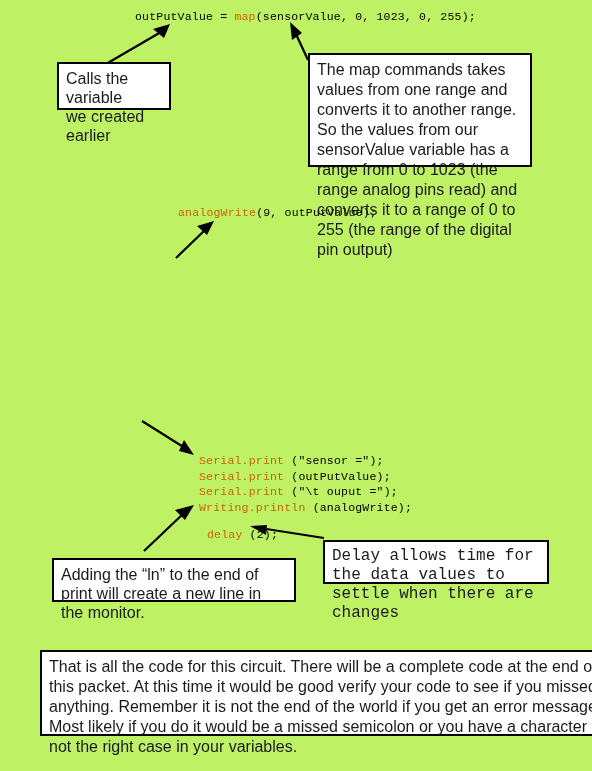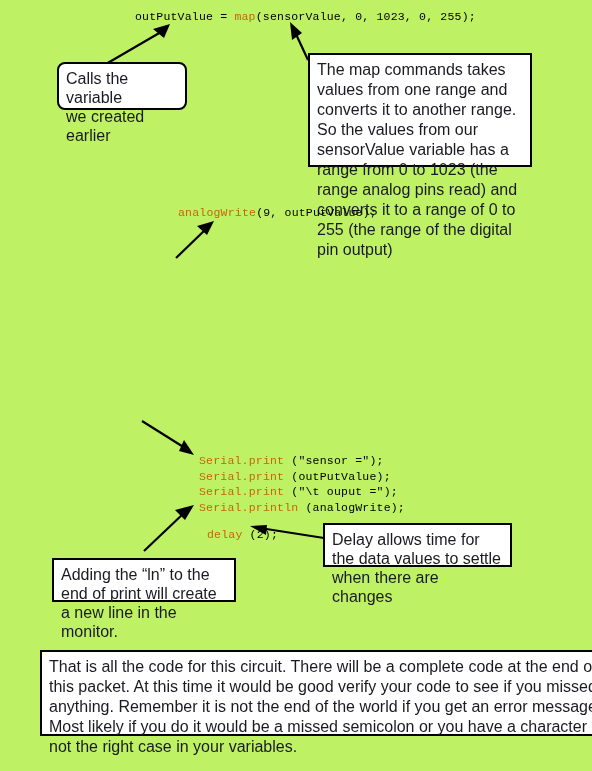--- a/index.html
+++ b/index.html
@@ -61,21 +61,21 @@
   <svg class="arrow" style="left:104px; top:24px;" width="70" height="42" viewBox="0 0 70 42">
     <line x1="2" y1="40" x2="57" y2="8"></line>
     <polygon points="66,0 49,5 60,14"></polygon>
   </svg>
 
   <svg class="arrow" style="left:288px; top:22px;" width="34" height="40" viewBox="0 0 34 40">
     <line x1="20" y1="38" x2="7" y2="10"></line>
     <polygon points="2,0 4,18 14,11"></polygon>
   </svg>
 
-  <div class="callout" style="left:57px; top:62px; width:130px; height:48px;border-radius:8px;">
+  <div class="callout" style="left:57px; top:62px; width:114px; height:48px;">
     <p>Calls the variable</p>
     <p>we created earlier</p>
   </div>
 
   <div class="callout" style="left:308px; top:53px; width:224px; height:114px; line-height:20px;">
     <p>The map commands takes values from one range and converts it to another range. So the values from our sensorValue variable has a range from 0 to 1023 (the range analog pins read) and converts it to a range of 0 to 255 (the range of the digital pin output)</p>
   </div>
 
   <div class="code" style="left:178px; top:206px;"><span class="kw">analogWrite</span><span>(9, outPutValue);</span></div>
 
@@ -84,39 +84,39 @@
     <polygon points="40,1 23,6 33,15"></polygon>
   </svg>
 
 
 
   <svg class="arrow" style="left:140px; top:419px;" width="58" height="40" viewBox="0 0 58 40">
     <line x1="2" y1="2" x2="45" y2="29"></line>
     <polygon points="54,36 44,21 39,32"></polygon>
   </svg>
 
-  <div class="code" style="left:199px; top:453px; line-height:15.5px;"><div><span class="kw">Serial.print</span><span> ("sensor =");</span></div><div><span class="kw">Serial.print</span><span> (outPutValue);</span></div><div><span class="kw">Serial.print</span><span> ("\t ouput =");</span></div><div><span class="kw">Serial.println</span><span> (analogWrite);</span></div></div>
+  <div class="code" style="left:199px; top:453px; line-height:15.5px;"><div><span class="kw">Serial.print</span><span> ("sensor =");</span></div><div><span class="kw">Serial.print</span><span> (outPutValue);</span></div><div><span class="kw">Serial.print</span><span> ("\t ouput =");</span></div><div><span class="kw">Writing.println</span><span> (analogWrite);</span></div></div>
 
   <div class="code" style="left:207px; top:528px;text-align:center;"><span class="kw">delay</span><span> (2);</span></div>
 
   <svg class="arrow" style="left:242px; top:524px;" width="84" height="18" viewBox="0 0 84 18">
     <line x1="82" y1="14" x2="18" y2="4"></line>
     <polygon points="8,2 24,11 25,1"></polygon>
   </svg>
 
-  <div class="callout" style="left:323px; top:523px; width:189px; height:44px;">
+  <div class="callout" style="left:323px; top:540px; width:226px; height:44px;font-family:Liberation Mono, monospace;">
     <p>Delay allows time for the data values to settle when there are changes</p>
   </div>
 
   <svg class="arrow" style="left:142px; top:504px;" width="56" height="50" viewBox="0 0 56 50">
     <line x1="2" y1="47" x2="42" y2="9"></line>
     <polygon points="52,1 33,6 43,16"></polygon>
   </svg>
 
-  <div class="callout" style="left:52px; top:558px; width:184px; height:44px;">
+  <div class="callout" style="left:52px; top:558px; width:244px; height:44px;">
     <p>Adding the “ln” to the end of print will create a new line in the monitor.</p>
   </div>
 
   <div class="callout" style="left:40px; top:650px; width:580px; height:86px; line-height:20px;">
     <p>That is all the code for this circuit. There will be a complete code at the end of this packet. At this time it would be good verify your code to see if you missed anything. Remember it is not the end of the world if you get an error message. Most likely if you do it would be a missed semicolon or you have a character not the right case in your variables.</p>
   </div>
 
 </div>
 
 </body></html>

